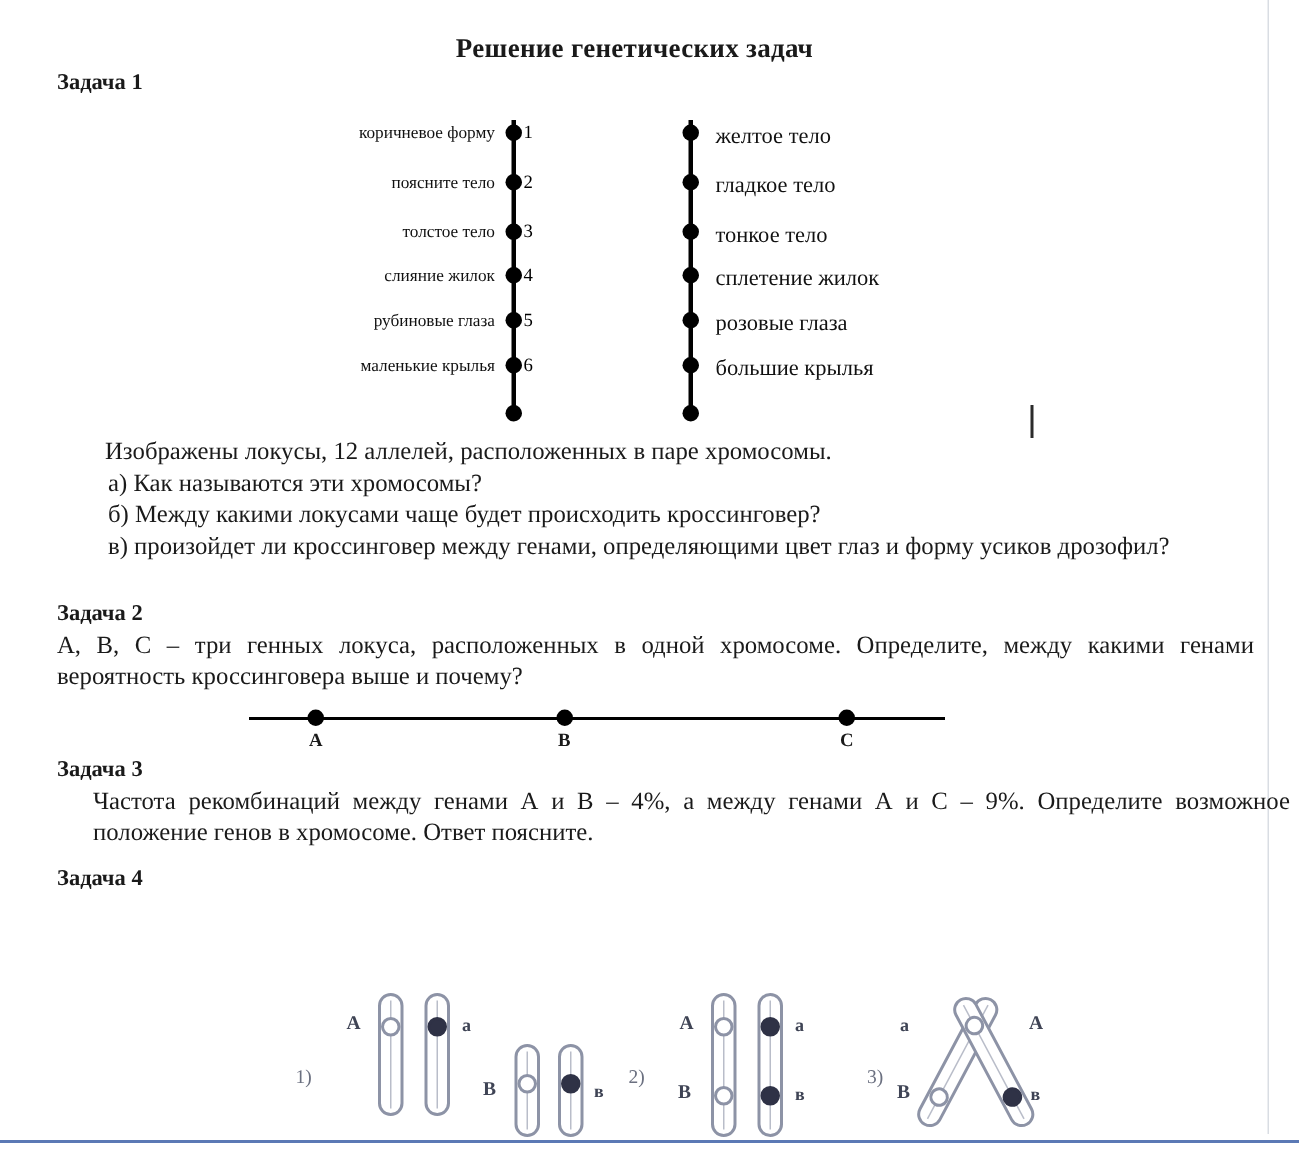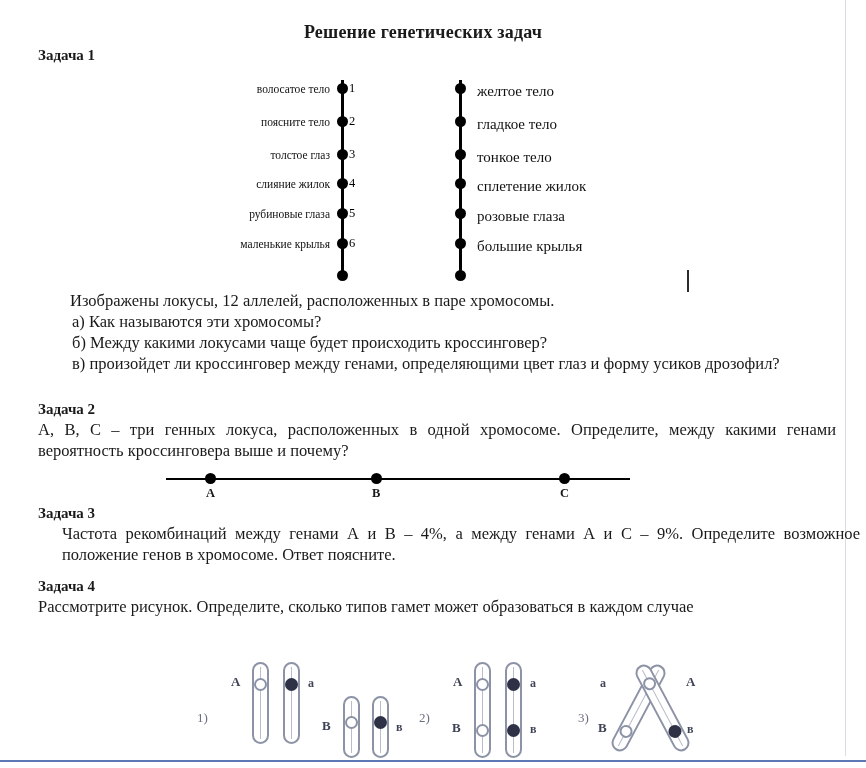--- a/index.html
+++ b/index.html
@@ -134,23 +134,23 @@
     <div class="locus" style="left:337px;top:166px;"></div>
     <div class="locus" style="left:337px;top:198px;"></div>
 
     <div class="locus-num" style="left:349px;top:9px;">1</div>
     <div class="locus-num" style="left:349px;top:42px;">2</div>
     <div class="locus-num" style="left:349px;top:75px;">3</div>
     <div class="locus-num" style="left:349px;top:104px;">4</div>
     <div class="locus-num" style="left:349px;top:134px;">5</div>
     <div class="locus-num" style="left:349px;top:164px;">6</div>
 
-    <div class="lbl-left" style="left:132px;top:11px;width:198px;">волосатое тело</div>
+    <div class="lbl-left" style="left:132px;top:11px;width:198px;">коричневое форму</div>
     <div class="lbl-left" style="left:132px;top:44px;width:198px;">поясните тело</div>
-    <div class="lbl-left" style="left:132px;top:77px;width:198px;">толстое глаз</div>
+    <div class="lbl-left" style="left:132px;top:77px;width:198px;">толстое тело</div>
     <div class="lbl-left" style="left:132px;top:106px;width:198px;">слияние жилок</div>
     <div class="lbl-left" style="left:132px;top:136px;width:198px;">рубиновые глаза</div>
     <div class="lbl-left" style="left:132px;top:166px;width:198px;">маленькие крылья</div>
 
     <div class="chrom-line" style="left:459px;top:8px;height:200px;"></div>
     <div class="locus" style="left:455px;top:11px;"></div>
     <div class="locus" style="left:455px;top:44px;"></div>
     <div class="locus" style="left:455px;top:77px;"></div>
     <div class="locus" style="left:455px;top:106px;"></div>
     <div class="locus" style="left:455px;top:136px;"></div>
@@ -182,21 +182,20 @@
     <div class="abc-dot" style="left:559px;"></div>
     <div class="abc-lbl" style="left:206px;">A</div>
     <div class="abc-lbl" style="left:372px;">B</div>
     <div class="abc-lbl" style="left:560px;">C</div>
   </div>
 
   <div class="h-task" style="top:505px;">Задача 3</div>
   <div class="para" style="top:523px;margin-left:24px;">Частота рекомбинаций между генами А и В – 4%, а между генами А и С – 9%. Определите возможное положение генов в хромосоме. Ответ поясните.</div>
 
   <div class="h-task" style="top:578px;">Задача 4</div>
-  <div class="para" style="top:596px;">Рассмотрите рисунок. Определите, сколько типов гамет может образоваться в каждом случае</div>
 
   <div class="fig3">
 
     <div class="case-num" style="left:197px;top:60px;">1)</div>
 
     <div class="g-lbl" style="left:231px;top:24px;">A</div>
     <div class="chr" style="left:252px;top:12px;width:17px;height:82px;">
       <div class="spine"></div>
       <div class="allele" style="top:14px;"></div>
     </div>

